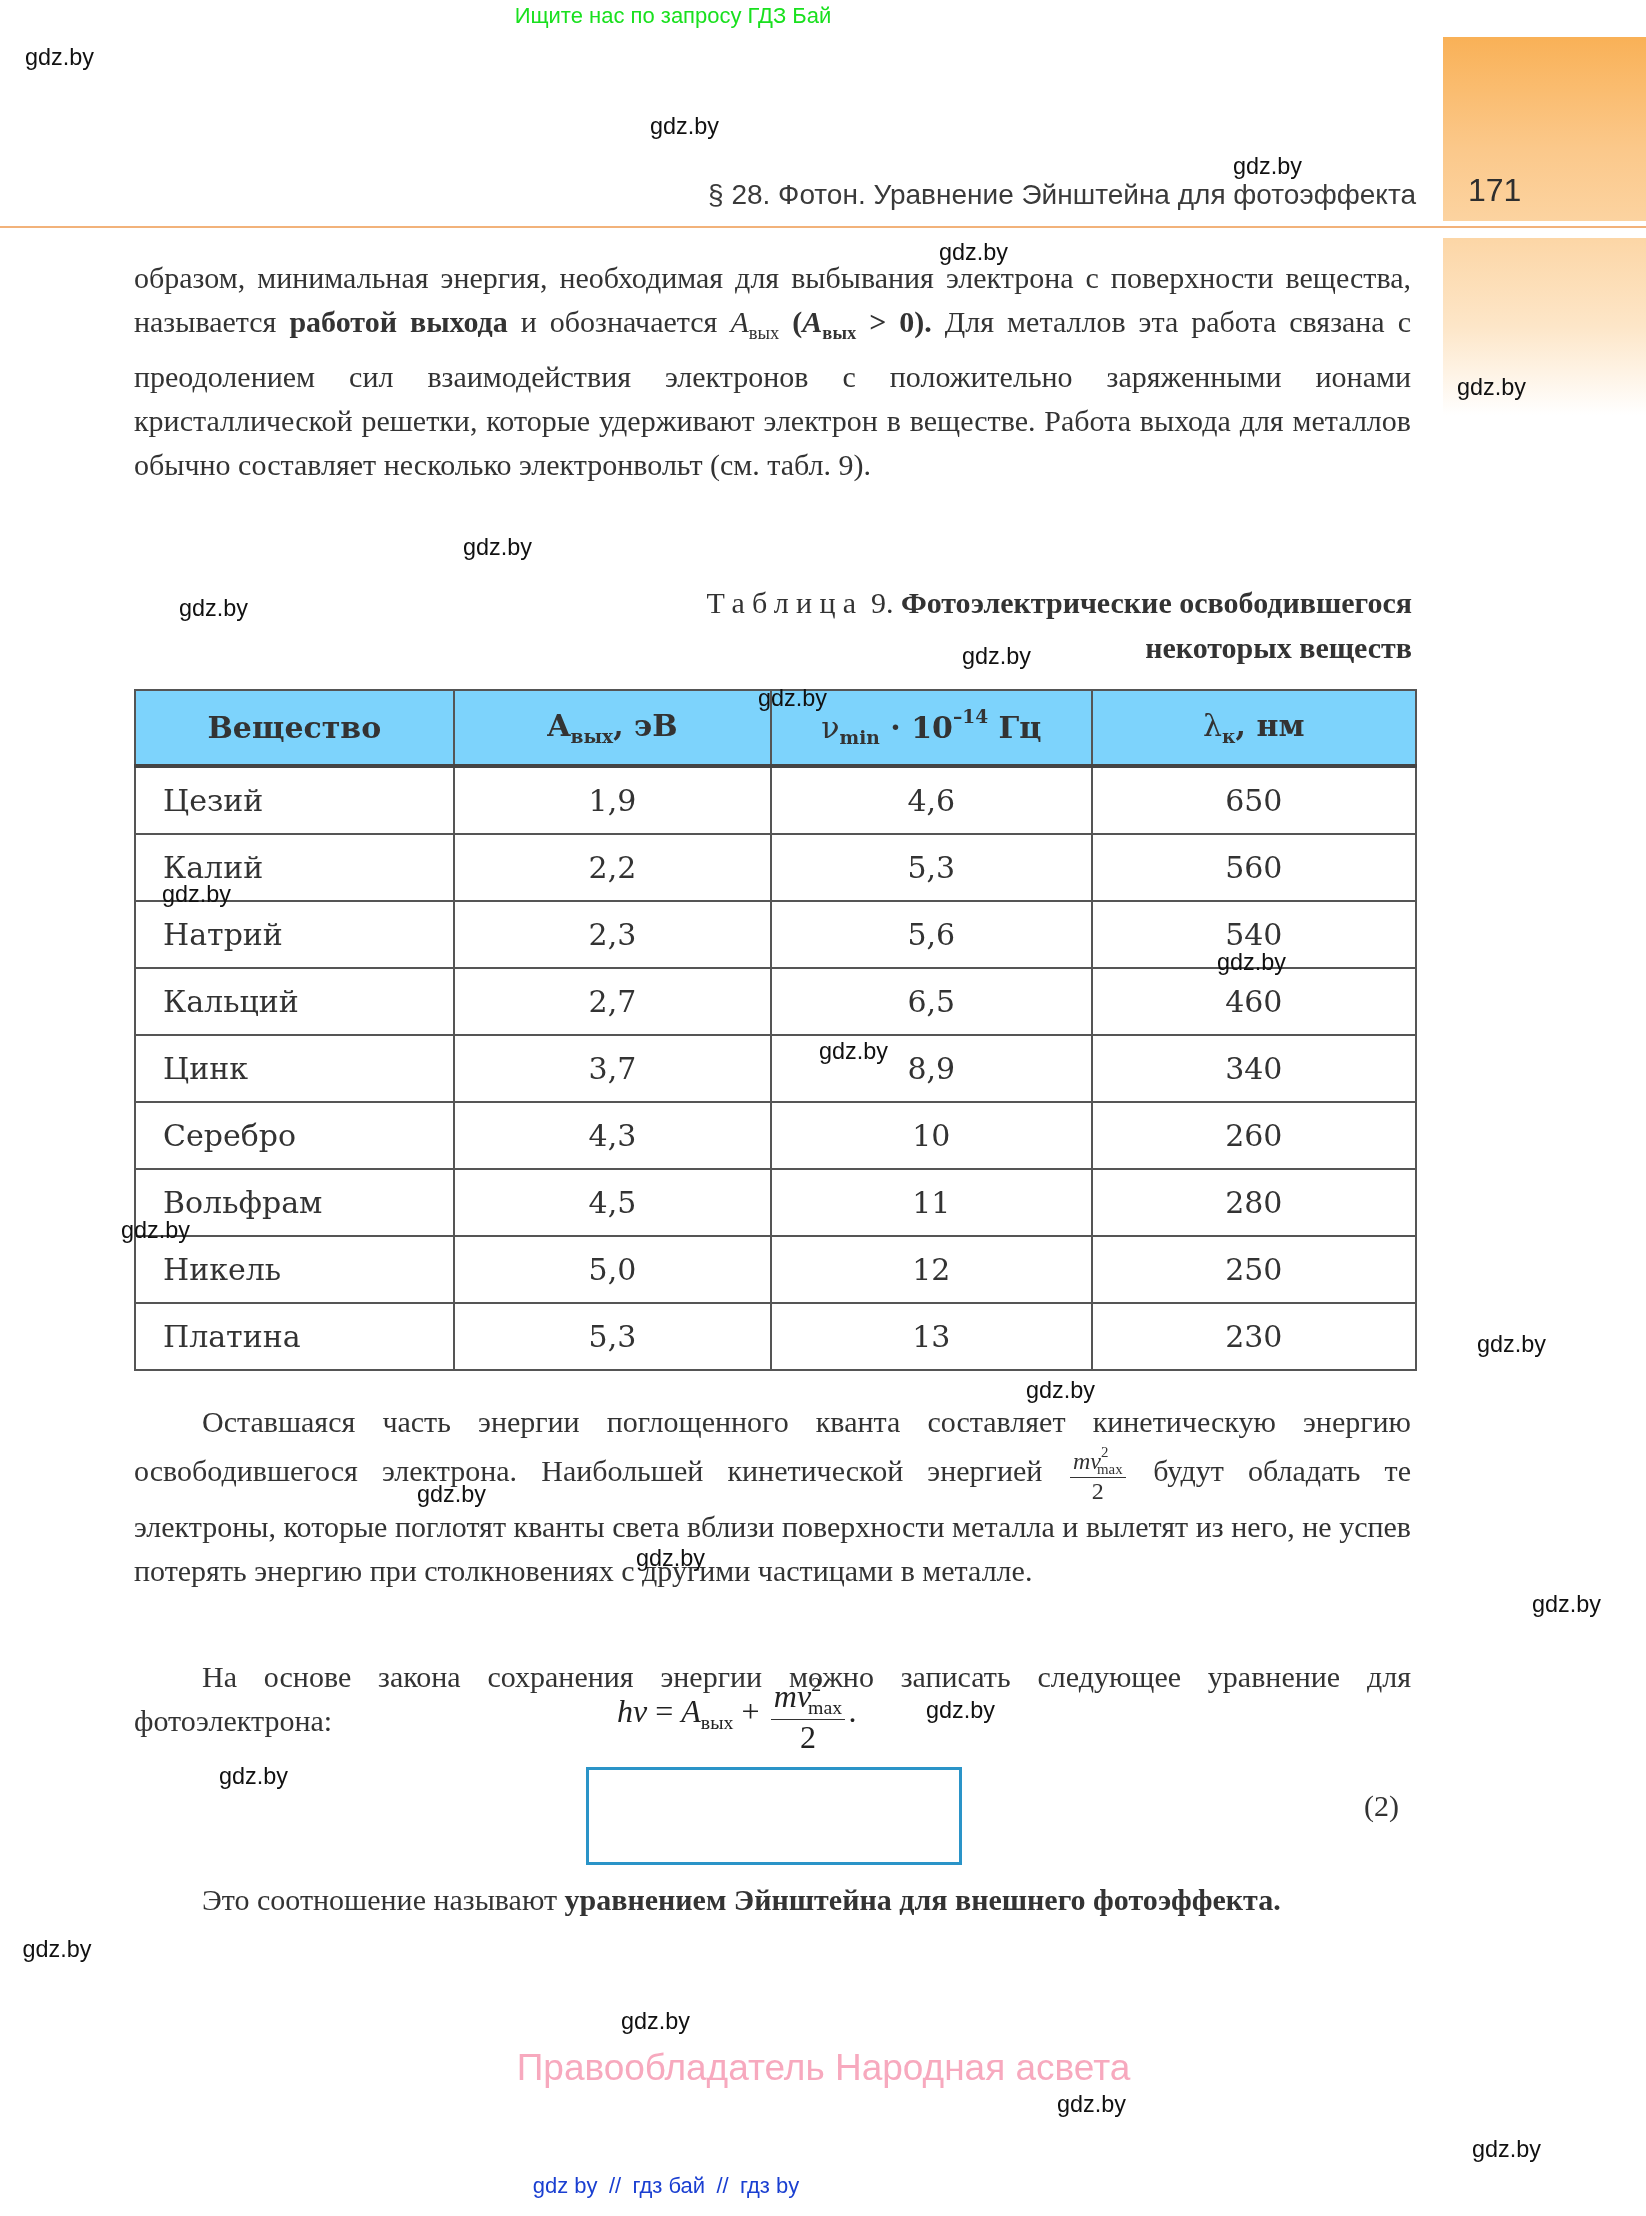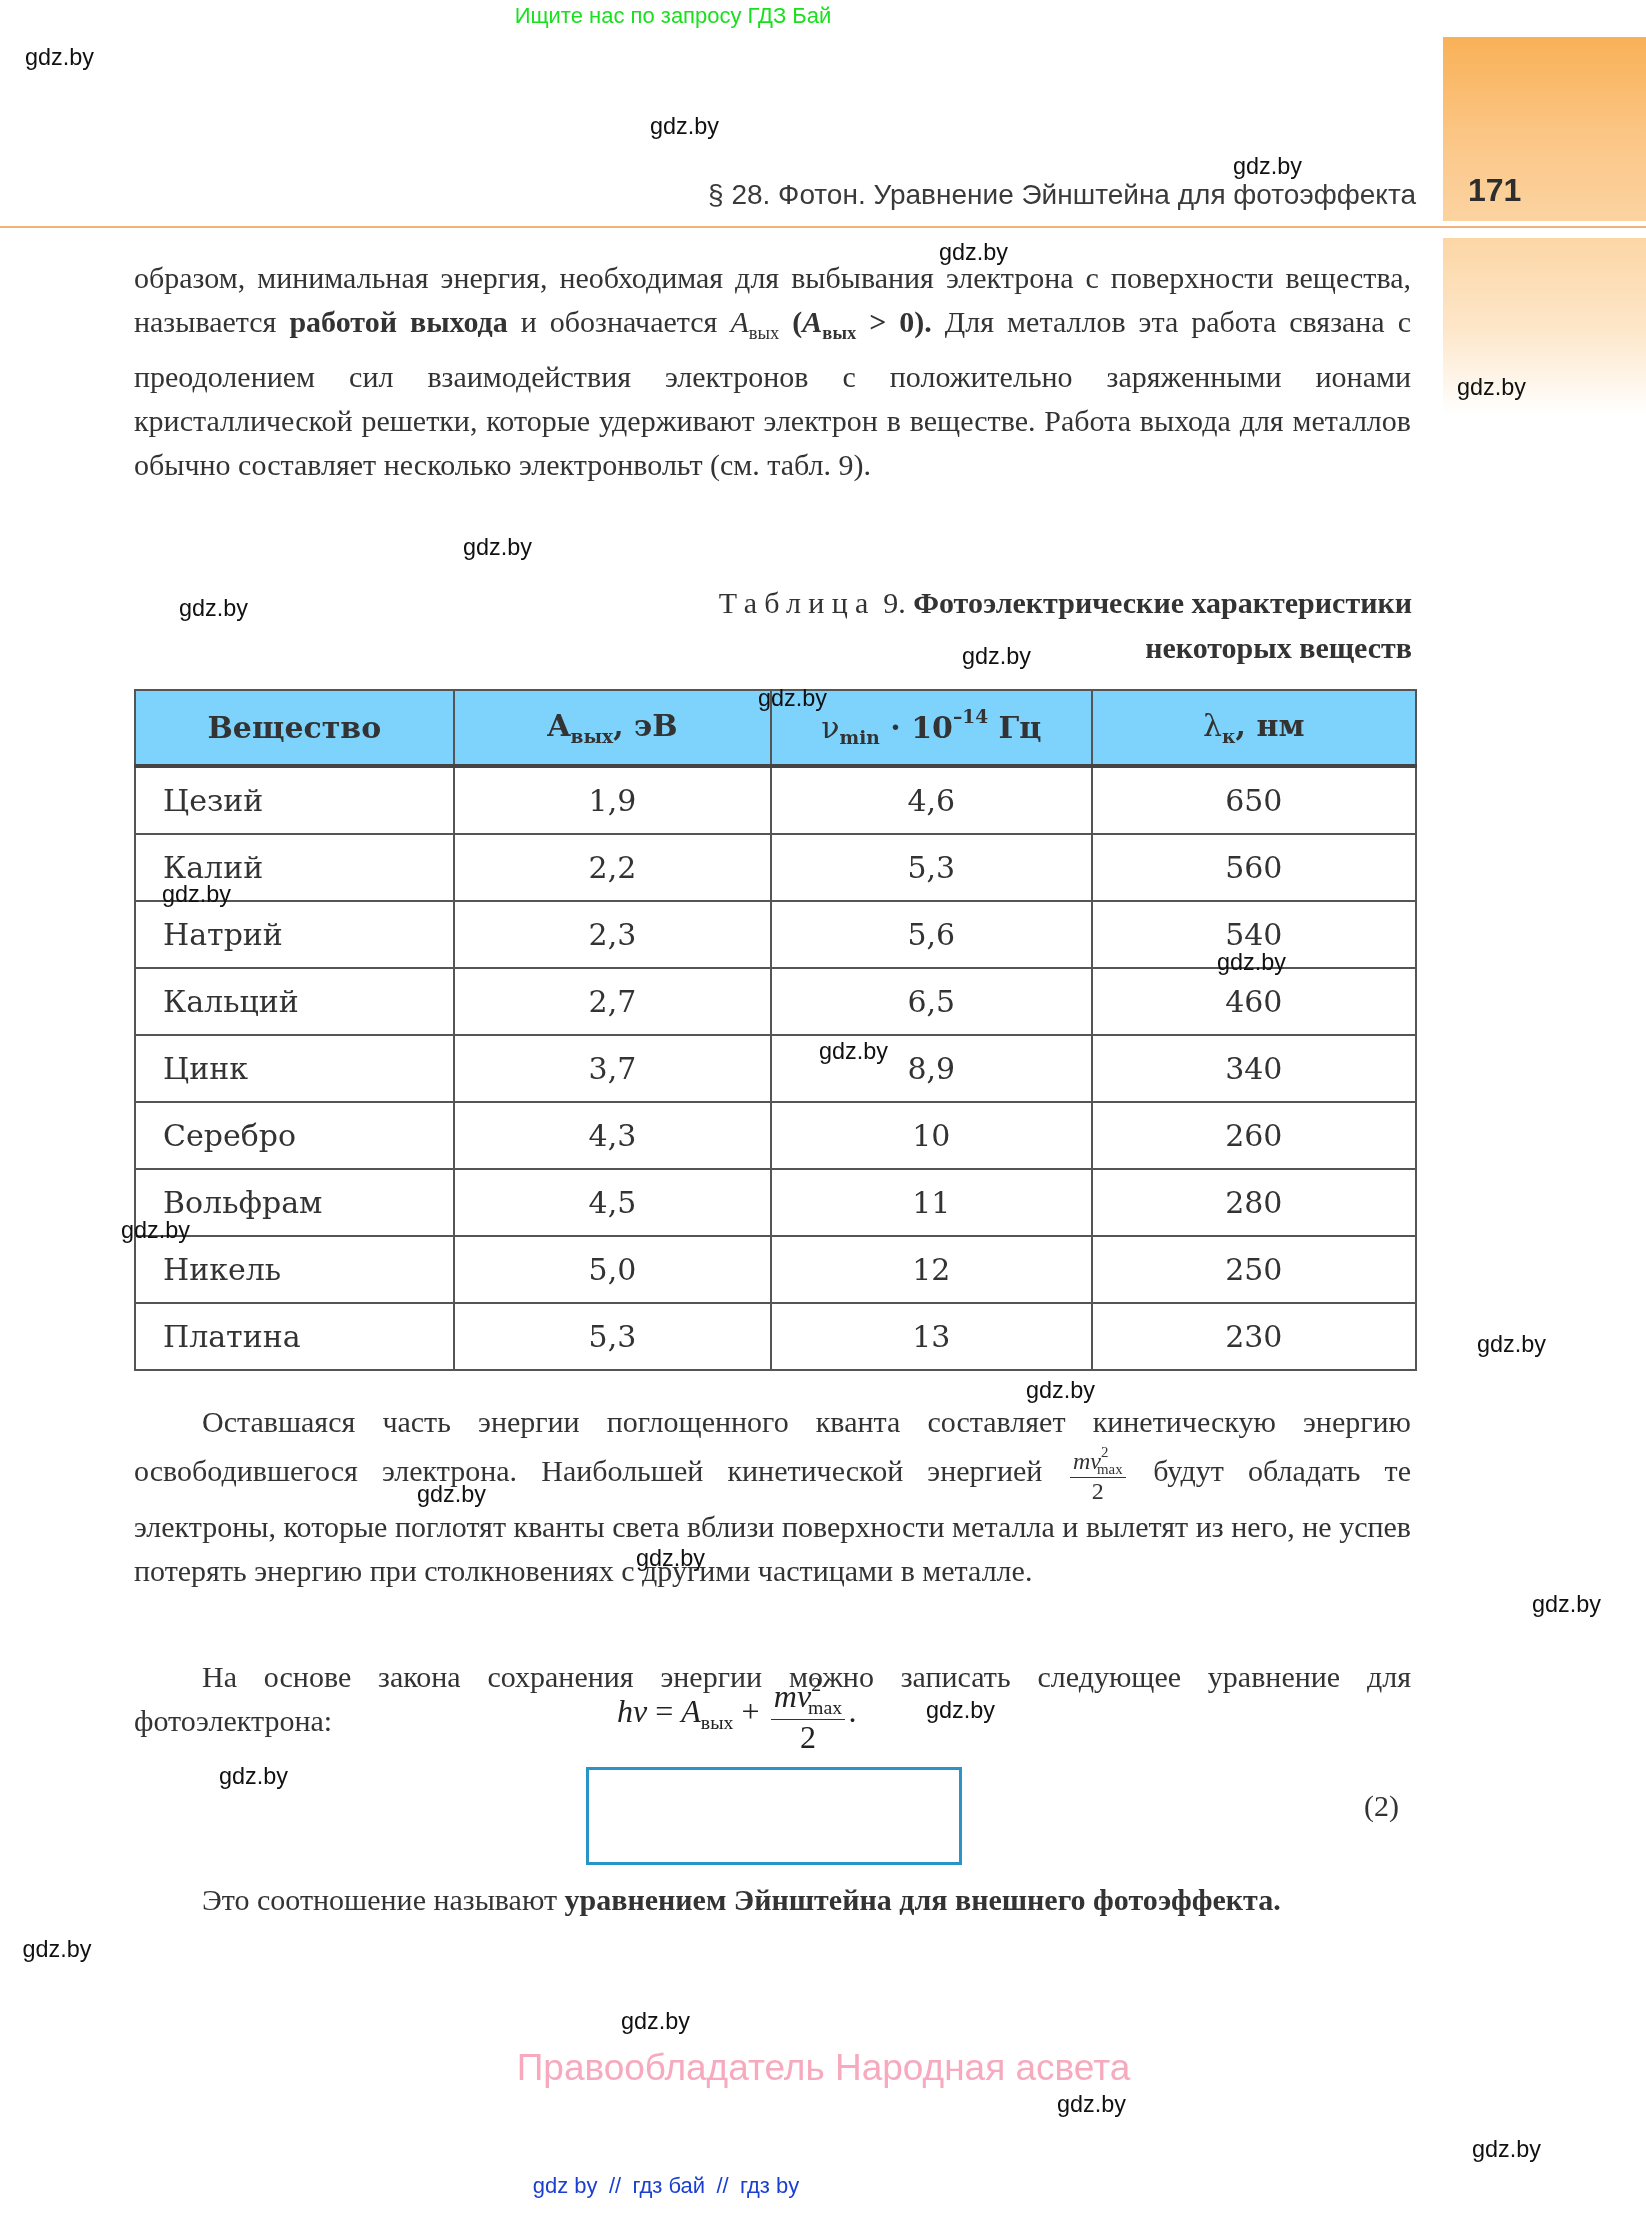--- a/index.html
+++ b/index.html
@@ -16,21 +16,21 @@
   .wm {
     font-family: "Liberation Sans", sans-serif; font-size: 23.4px; color: #111111;
     white-space: nowrap; z-index: 5;
   }
   .tab-top {
     left: 1443px; top: 37px; width: 204px; height: 184px;
     background: linear-gradient(to bottom, #f9b157 0%, #fbc88a 60%, #fcd3a0 100%);
   }
   .tab-num {
     left: 1468px; top: 172px; font-family: "Liberation Sans", sans-serif;
-    font-weight: bold; font-size: 32px; color: #2e2e2e;
+    font-weight: normal; font-size: 32px; color: #2e2e2e;
   }
   .tab-bottom {
     left: 1443px; top: 238px; width: 204px; height: 177px;
     background: linear-gradient(to bottom, #fcd6a6 0%, #fde6c8 50%, #ffffff 100%);
   }
   .header-rule {
     left: 0; top: 226px; width: 1647px; height: 2.4px; background: #f2b27a;
   }
   .running-head {
     right: 231px; top: 179px; font-family: "Liberation Sans", sans-serif;
@@ -98,21 +98,21 @@
 <div class="abs tab-bottom"></div>
 
 <div class="abs running-head">§ 28. Фотон. Уравнение Эйнштейна для фотоэффекта</div>
 <div class="abs header-rule"></div>
 
 <div class="abs para" style="top: 256px;">
   <span>образом, минимальная энергия, необходимая для выбывания электрона с поверхности вещества, называется </span><b>работой выхода</b><span> и обозначается </span><span class="it">A</span><span class="sub">вых</span><b><span> (</span><span class="it">A</span><span class="sub">вых</span><span> &gt; 0).</span></b><span> Для металлов эта работа связана с преодолением сил взаимодействия электронов с положительно заряженными ионами кристаллической решетки, которые удерживают электрон в веществе. Работа выхода для металлов обычно составляет несколько электронвольт (см. табл. 9).</span>
 </div>
 
 <div class="abs caption">
-  <div><span class="spaced">Таблица</span> <span>9.</span> <b>Фотоэлектрические характеристики</b></div>
+  <div><span class="spaced">Таблица</span> <span>9.</span> <b>Фотоэлектрические освободившегося</b></div>
   <div><b>некоторых веществ</b></div>
 </div>
 
 <table class="data">
   <colgroup>
     <col style="width:319px">
       <col style="width:318px">
       <col style="width:321px">
       <col style="width:325px">
   </colgroup>

